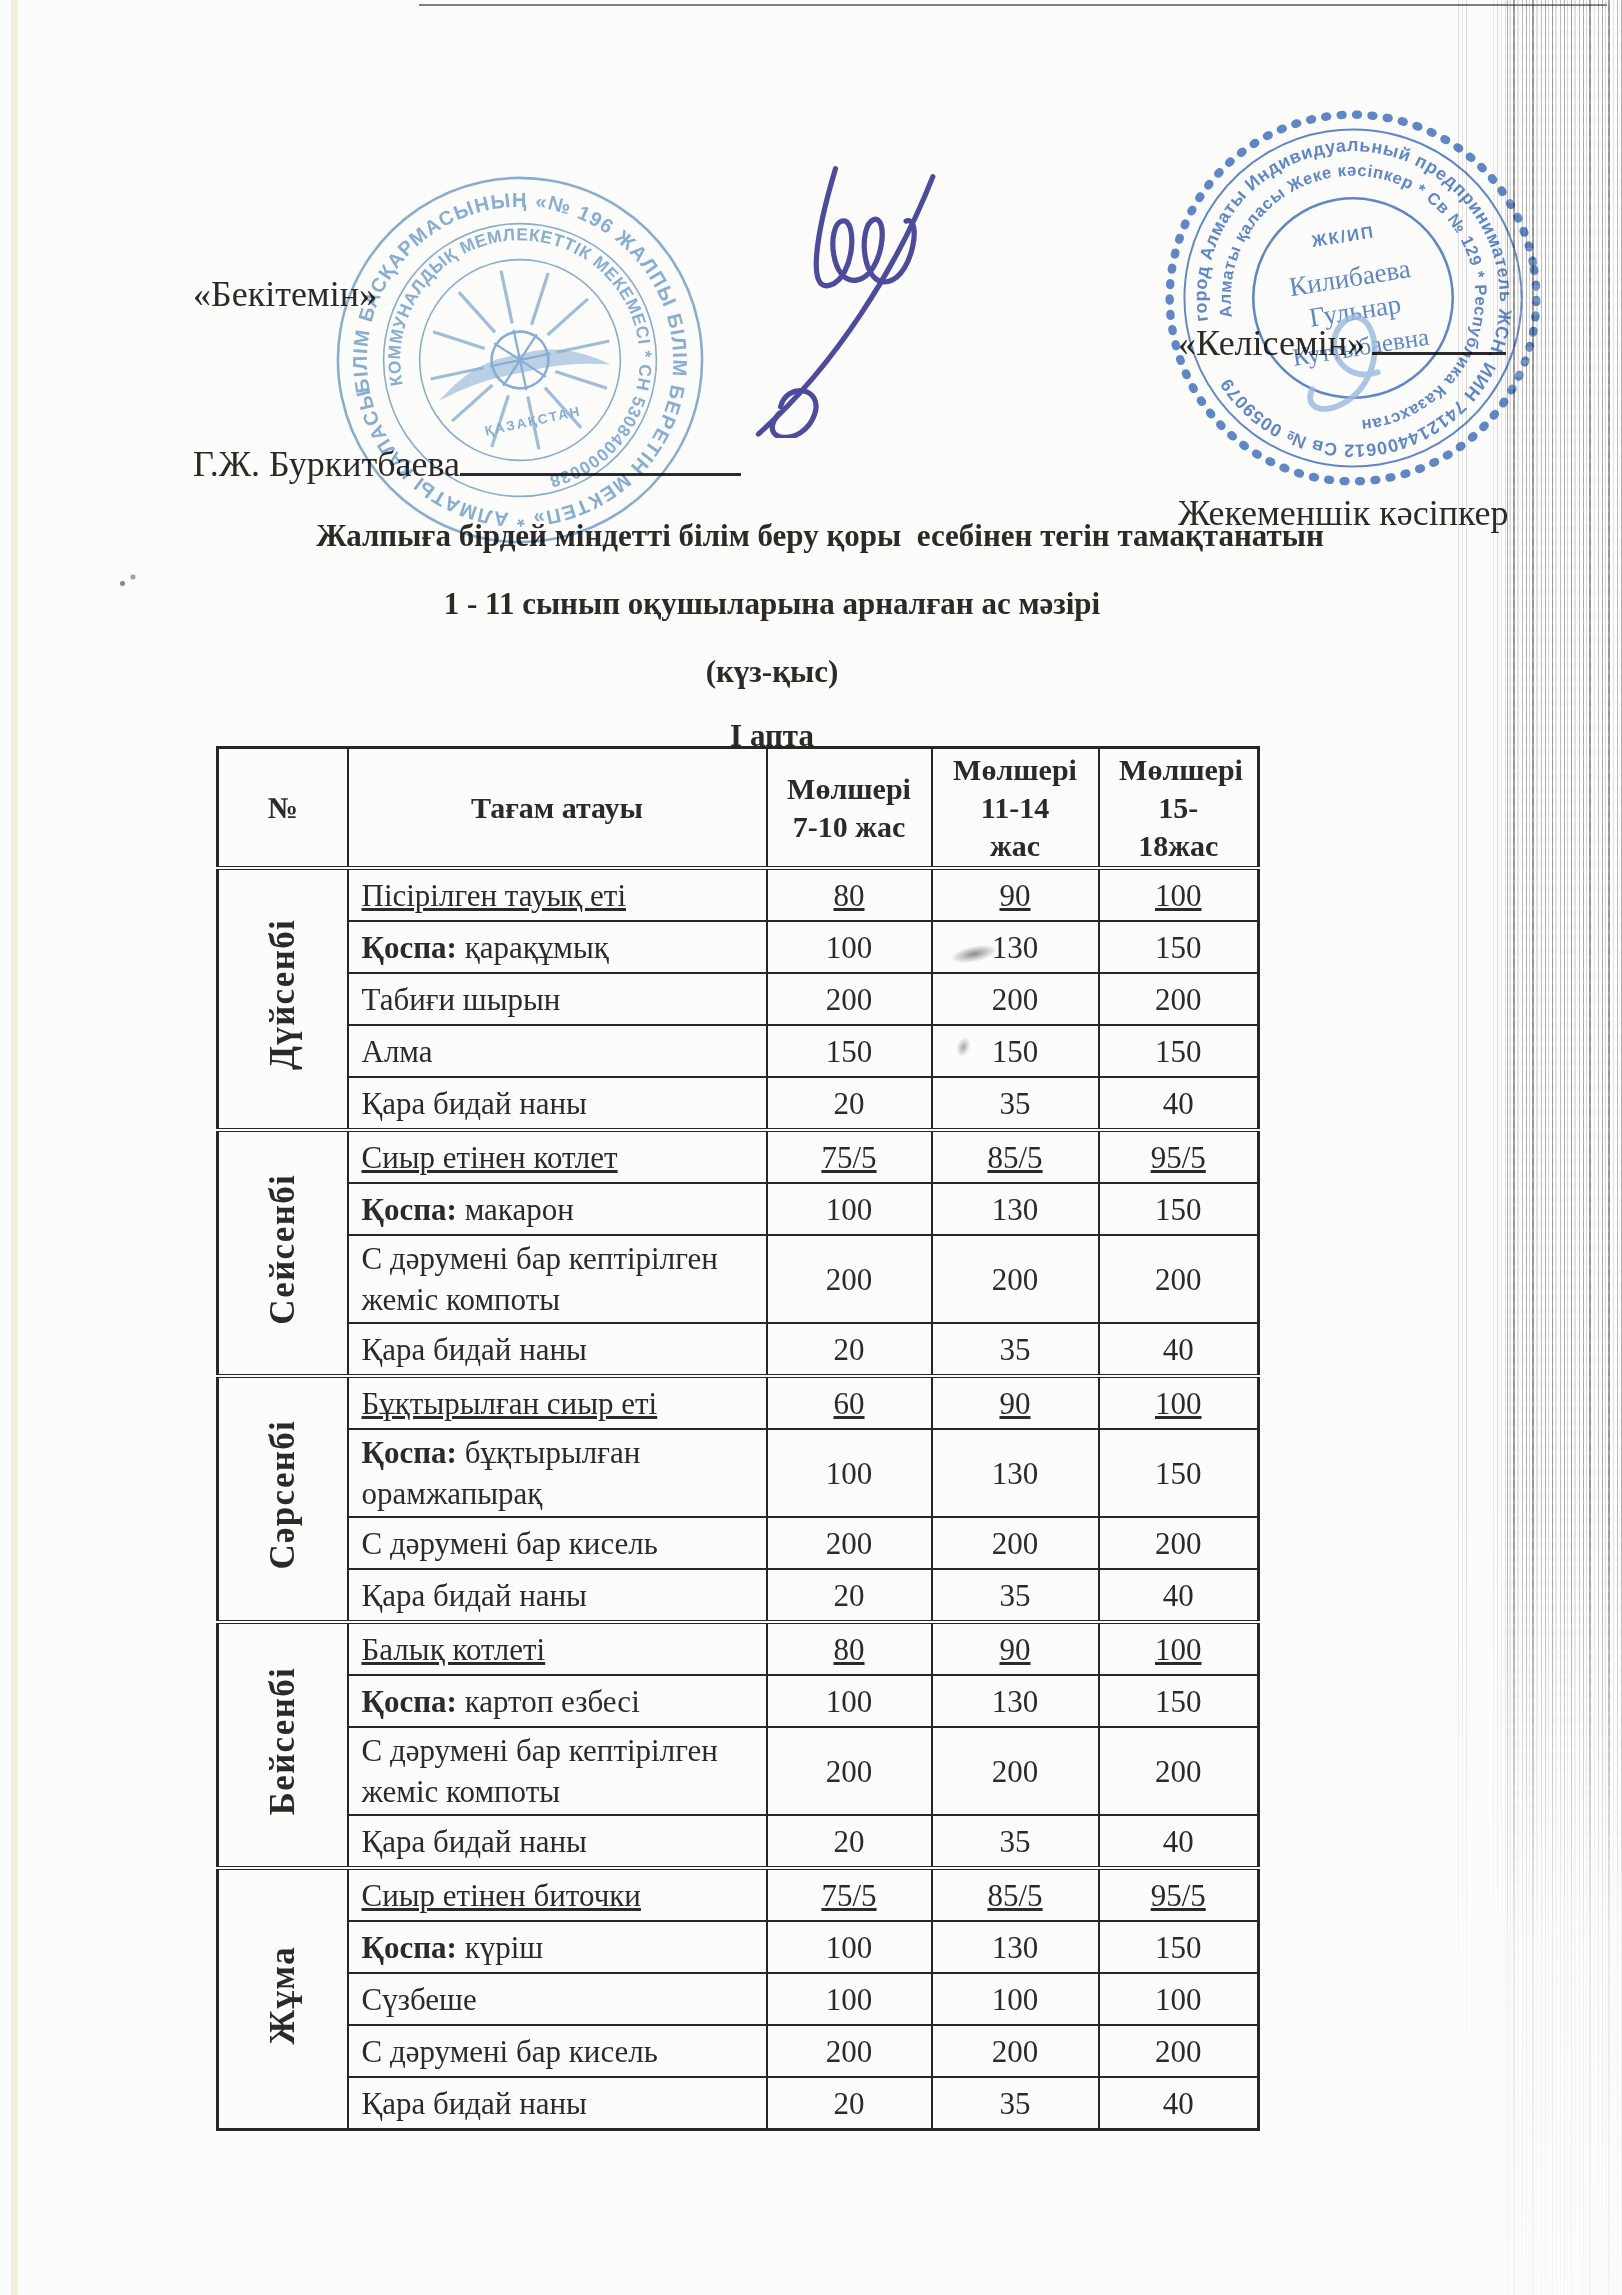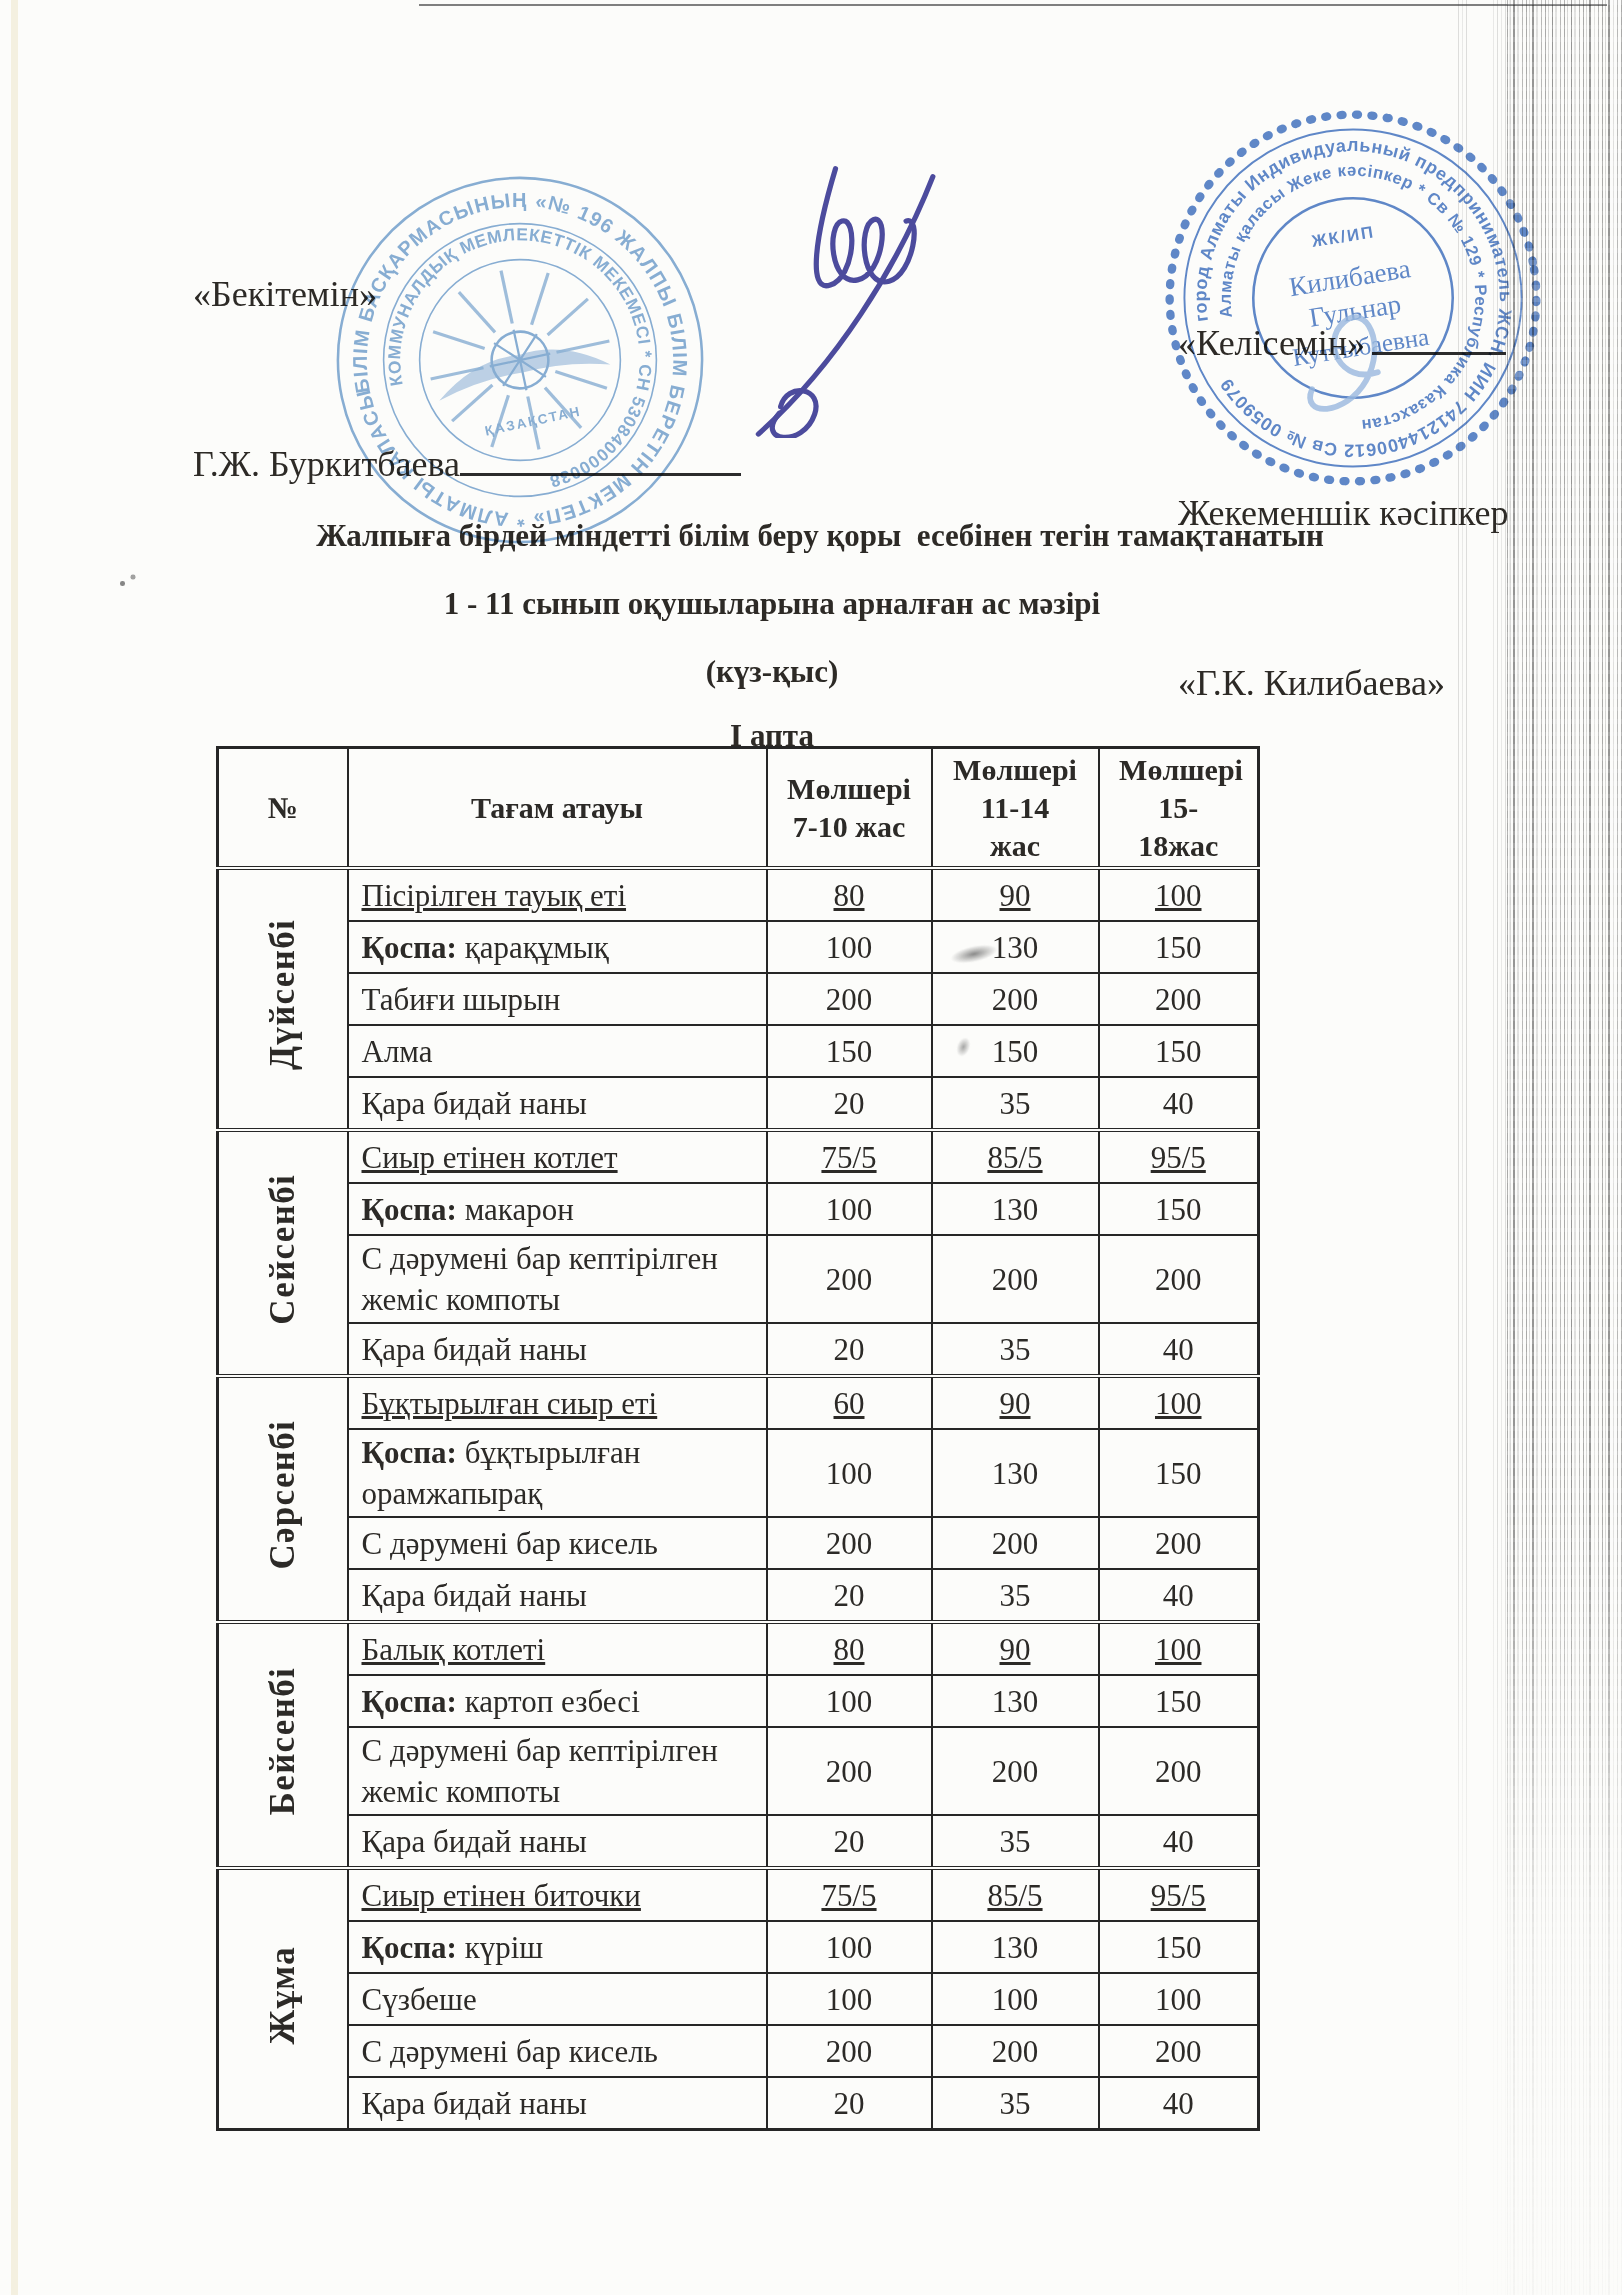--- a/index.html
+++ b/index.html
@@ -80,21 +80,20 @@
   <div class="edge-top"></div>
 
   <div class="approve approve-left">
     <span class="line">«Бекітемін»</span>
     <span class="line"><span>Г.Ж. Буркитбаева</span><span class="uline uline-l"></span></span>
   </div>
 
   <div class="approve approve-right">
     <span class="line"><span>«Келісемін»</span><span class="uline uline-r"></span></span>
     <span class="line">Жекеменшік кәсіпкер</span>
-    <span class="line">«Г.К. Килибаева»</span>
   </div>
 
   <div class="title-line t1">Жалпыға бірдей міндетті білім беру қоры  есебінен тегін тамақтанатын</div>
   <div class="title-line t2">1 - 11 сынып оқушыларына арналған ас мәзірі</div>
   <div class="title-line t3">(күз-қыс)</div>
   <div class="title-line t4">I апта</div>
 
   <table class="menu">
     <colgroup>
       <col style="width:130px">

